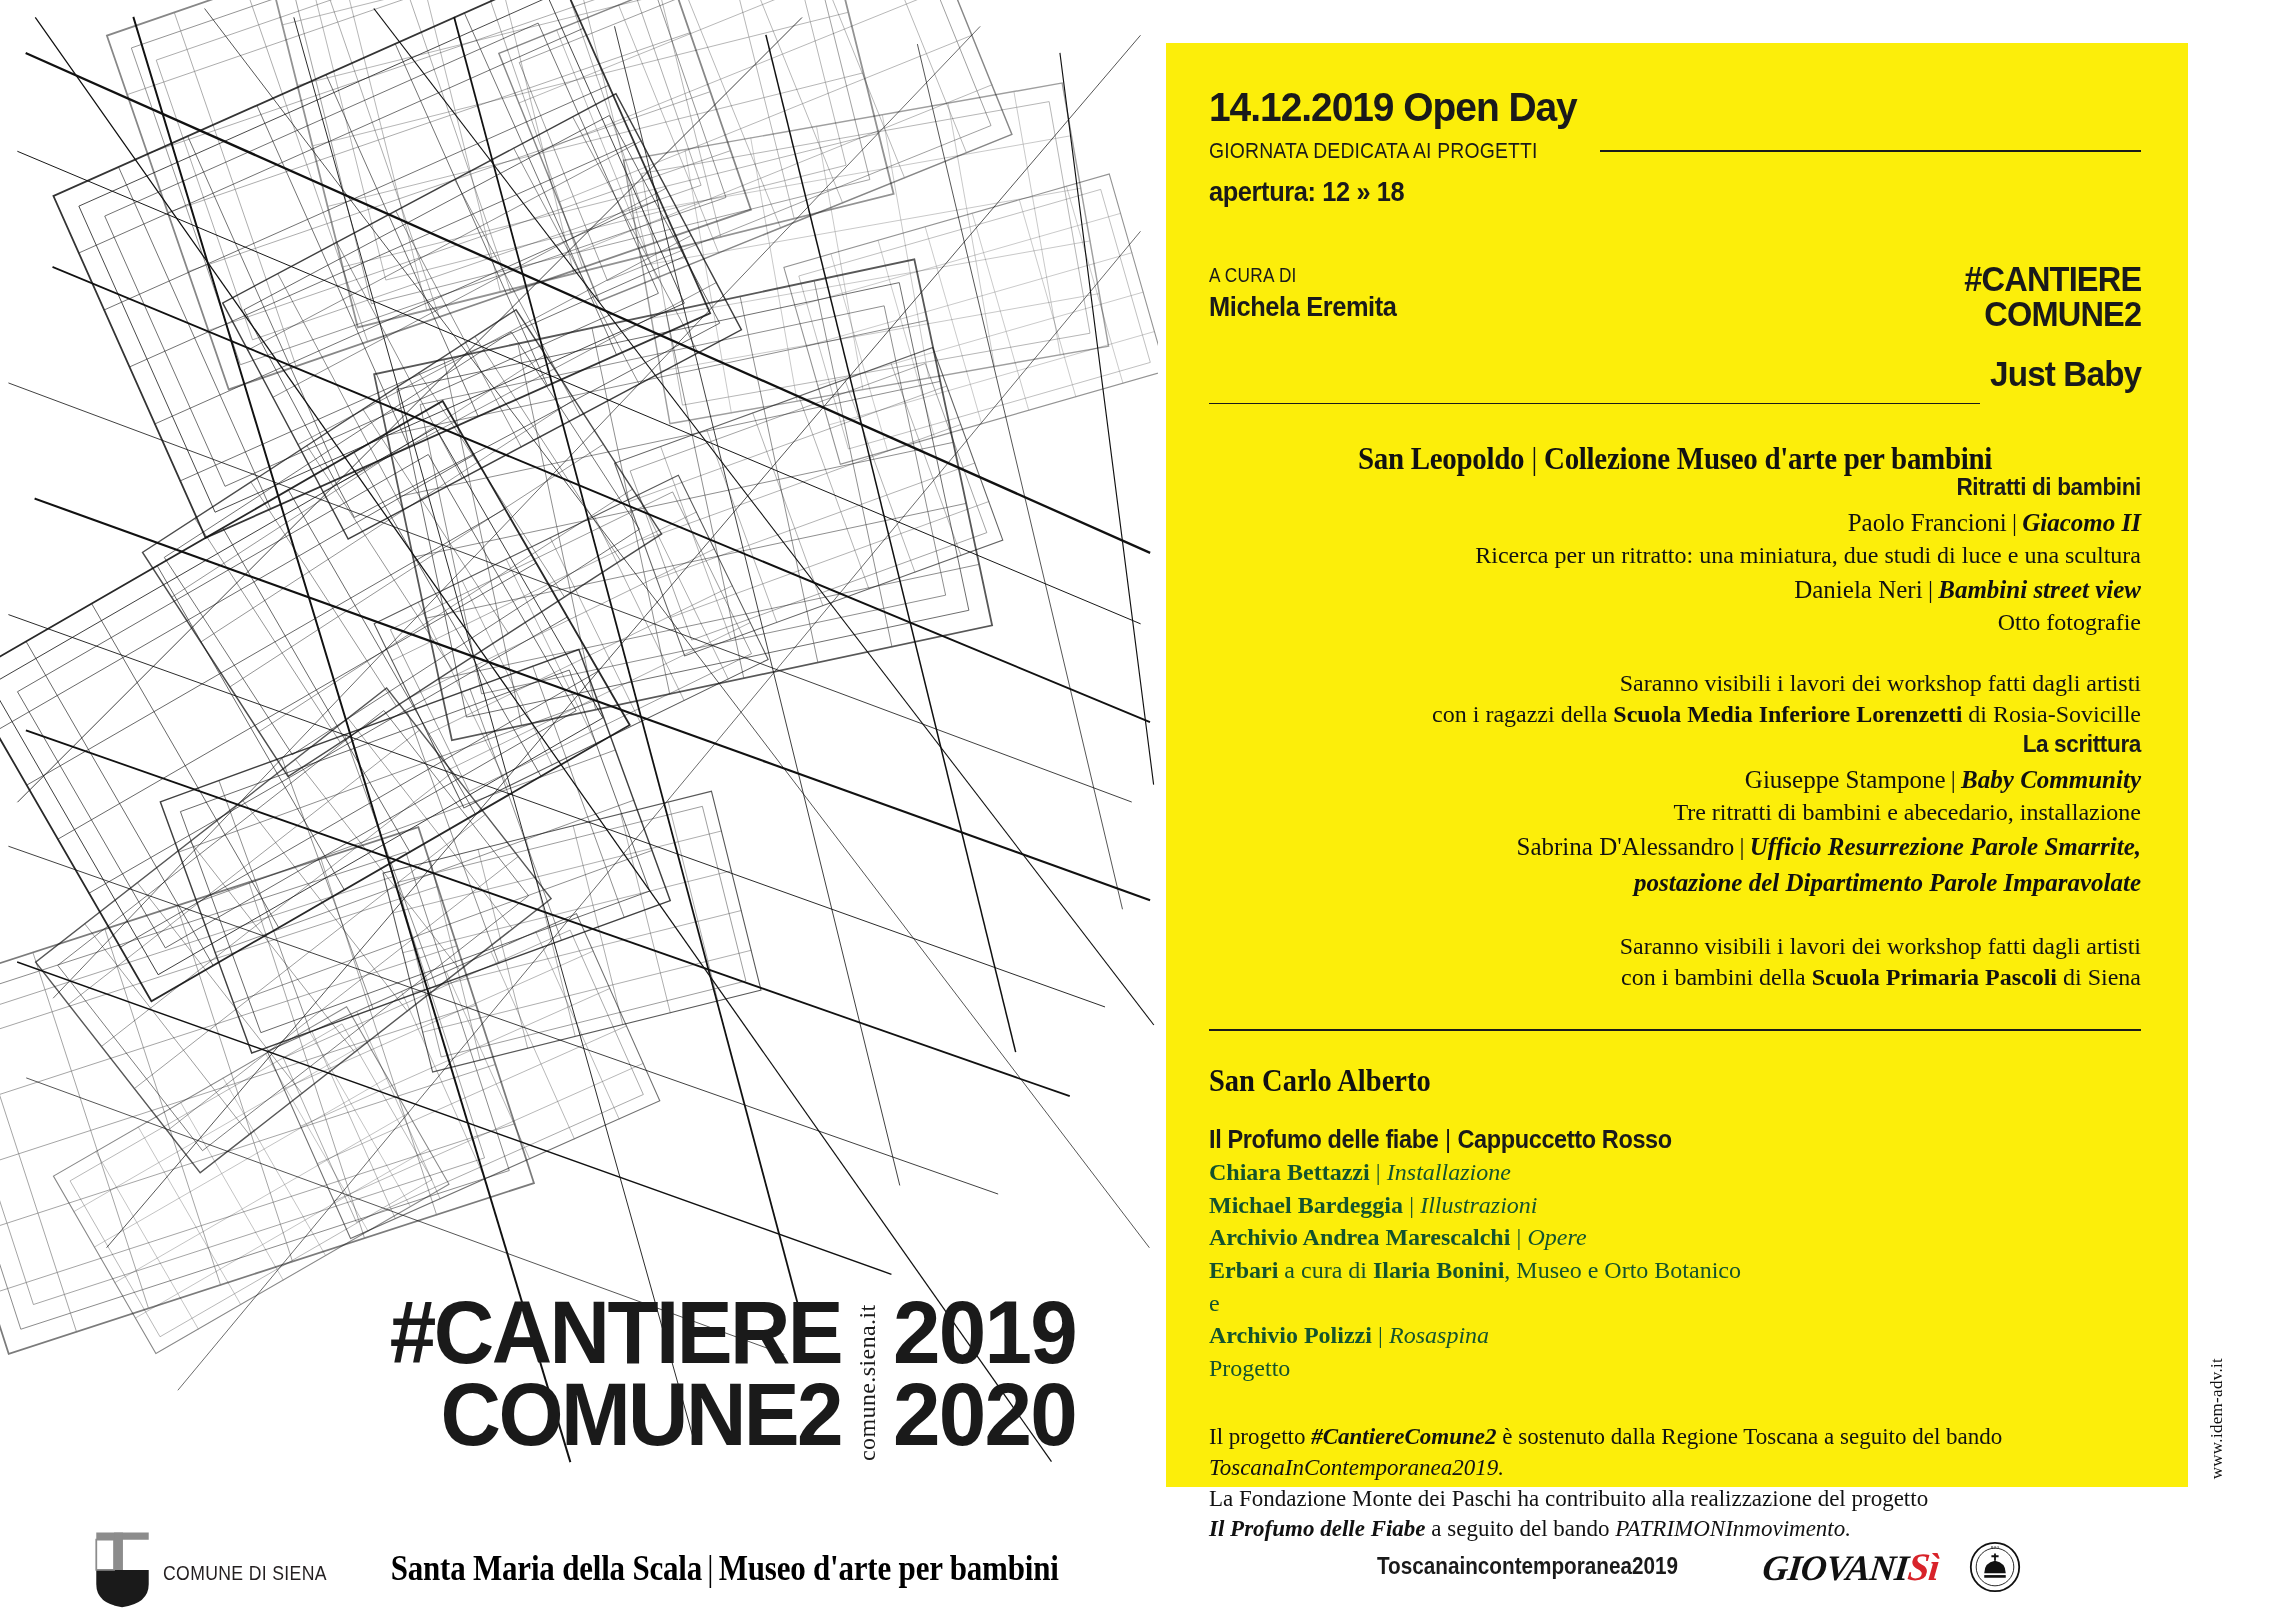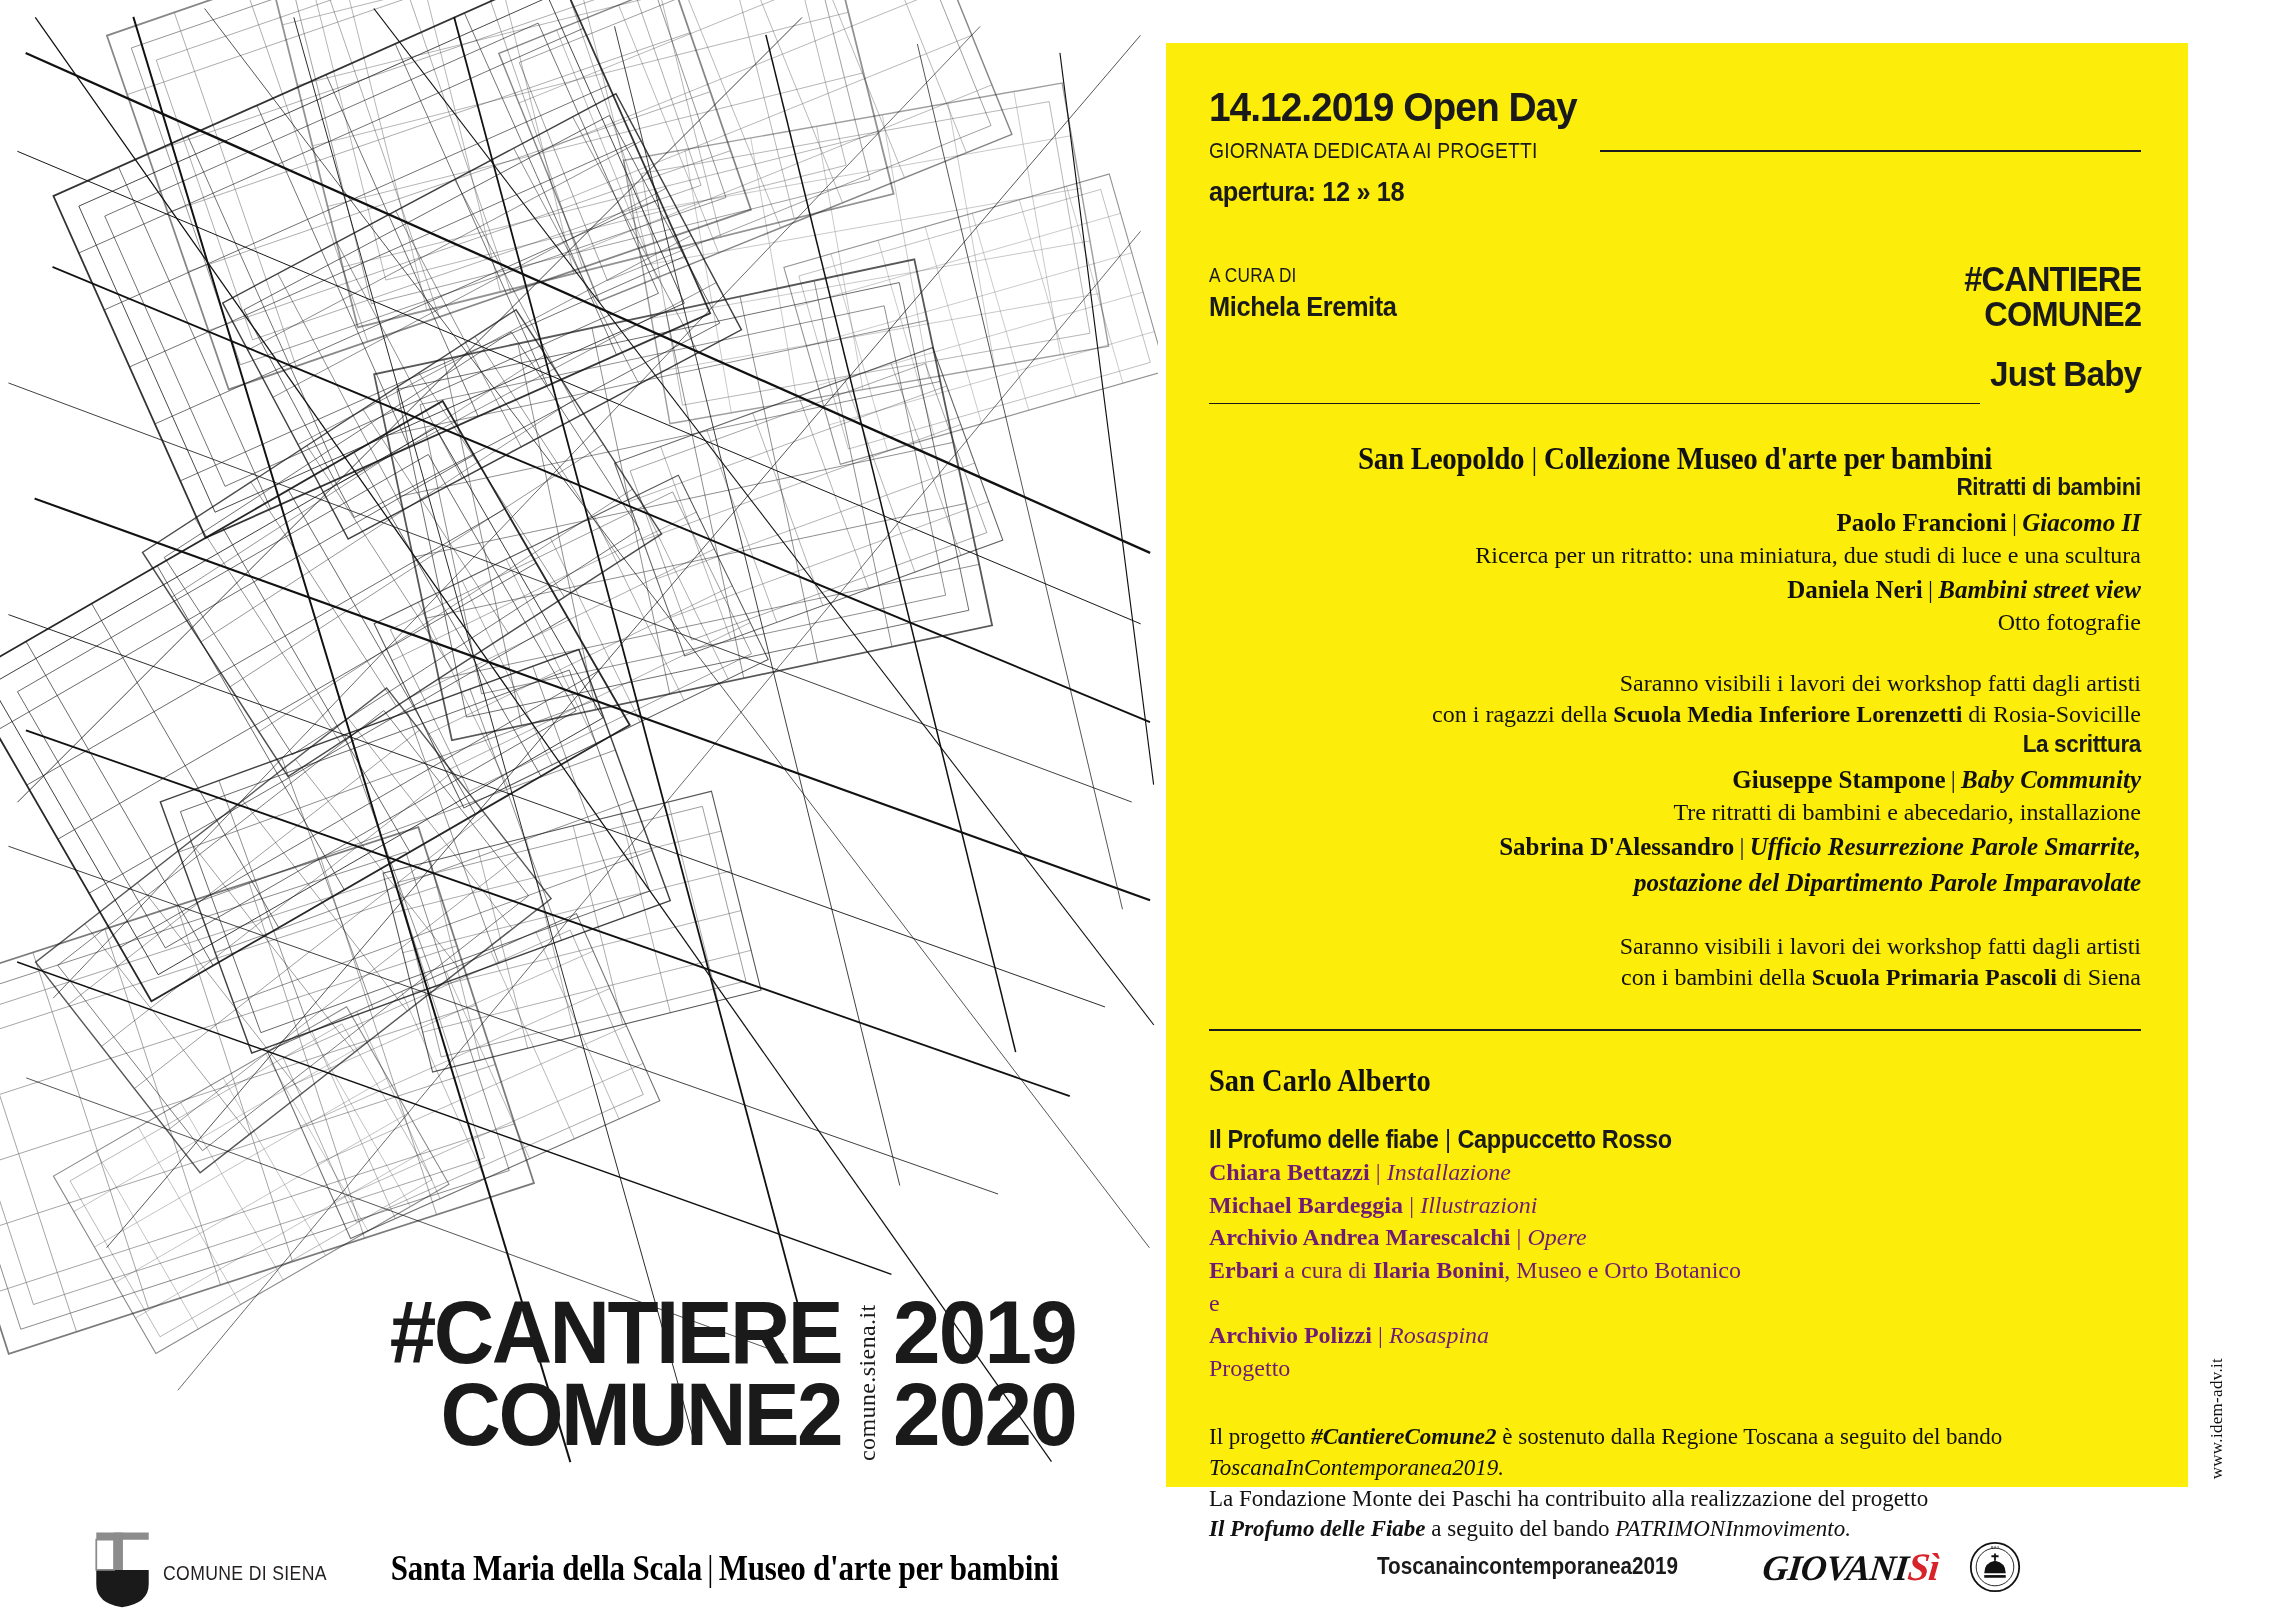--- a/index.html
+++ b/index.html
@@ -157,42 +157,42 @@
   }
   .sec-title .sep { font-weight:normal; padding:0 7.1px; }
 
   .r-block { text-align:right; }
   .r-head {
     font-family:"Liberation Sans", sans-serif; font-weight:bold;
     font-size:24px; color:#1a1a1a; letter-spacing:-0.4px;
     transform:scaleX(0.94); transform-origin:right top;
   }
   .r-line { font-size:25px; margin-top:6.2px; line-height:1.22; }
-  .r-line b { font-weight:bold; }
+  .r-line b { font-weight:normal; }
   .r-line i { font-style:italic; font-weight:bold; }
   .r-line .sep { font-weight:normal; padding:0 5.3px; }
   .r-note { font-size:24px; margin-top:3.6px; }
   .r-para { text-align:right; font-size:24px; margin-top:32px; line-height:1.3; }
   .r-para b { font-weight:bold; }
 
   .full-rule { height:1.8px; background:#1a1a1a; margin-top:36px; }
 
   .sc-title {
     font-family:"Liberation Serif", serif; font-weight:bold;
     font-size:28.5px; color:#111; margin-top:32px;
     transform:scaleY(1.1); transform-origin:left top;
   }
   .sc-lead {
     font-family:"Liberation Sans", sans-serif; font-weight:bold;
     font-size:25px; color:#1a1a1a; margin-top:30px; letter-spacing:-0.4px;
     transform:scaleX(0.94); transform-origin:left top;
   }
   .sc-lead .sep { font-weight:normal; padding:0 7.1px; }
   .sc-row {
-    font-family:"Liberation Serif", serif; font-size:24px; color:#701a75;
+    font-family:"Liberation Serif", serif; font-size:24px; color:#14532d;
     margin-top:2.7px; line-height:1.25;
   }
   .sc-row b { font-weight:bold; }
   .sc-row i { font-style:italic; }
   .sc-row .sep { font-weight:normal; padding:0 6.2px; }
 
   .bottom-para {
     font-family:"Liberation Serif", serif; font-size:23px; color:#111;
     margin-top:39px; line-height:1.34;
   }

